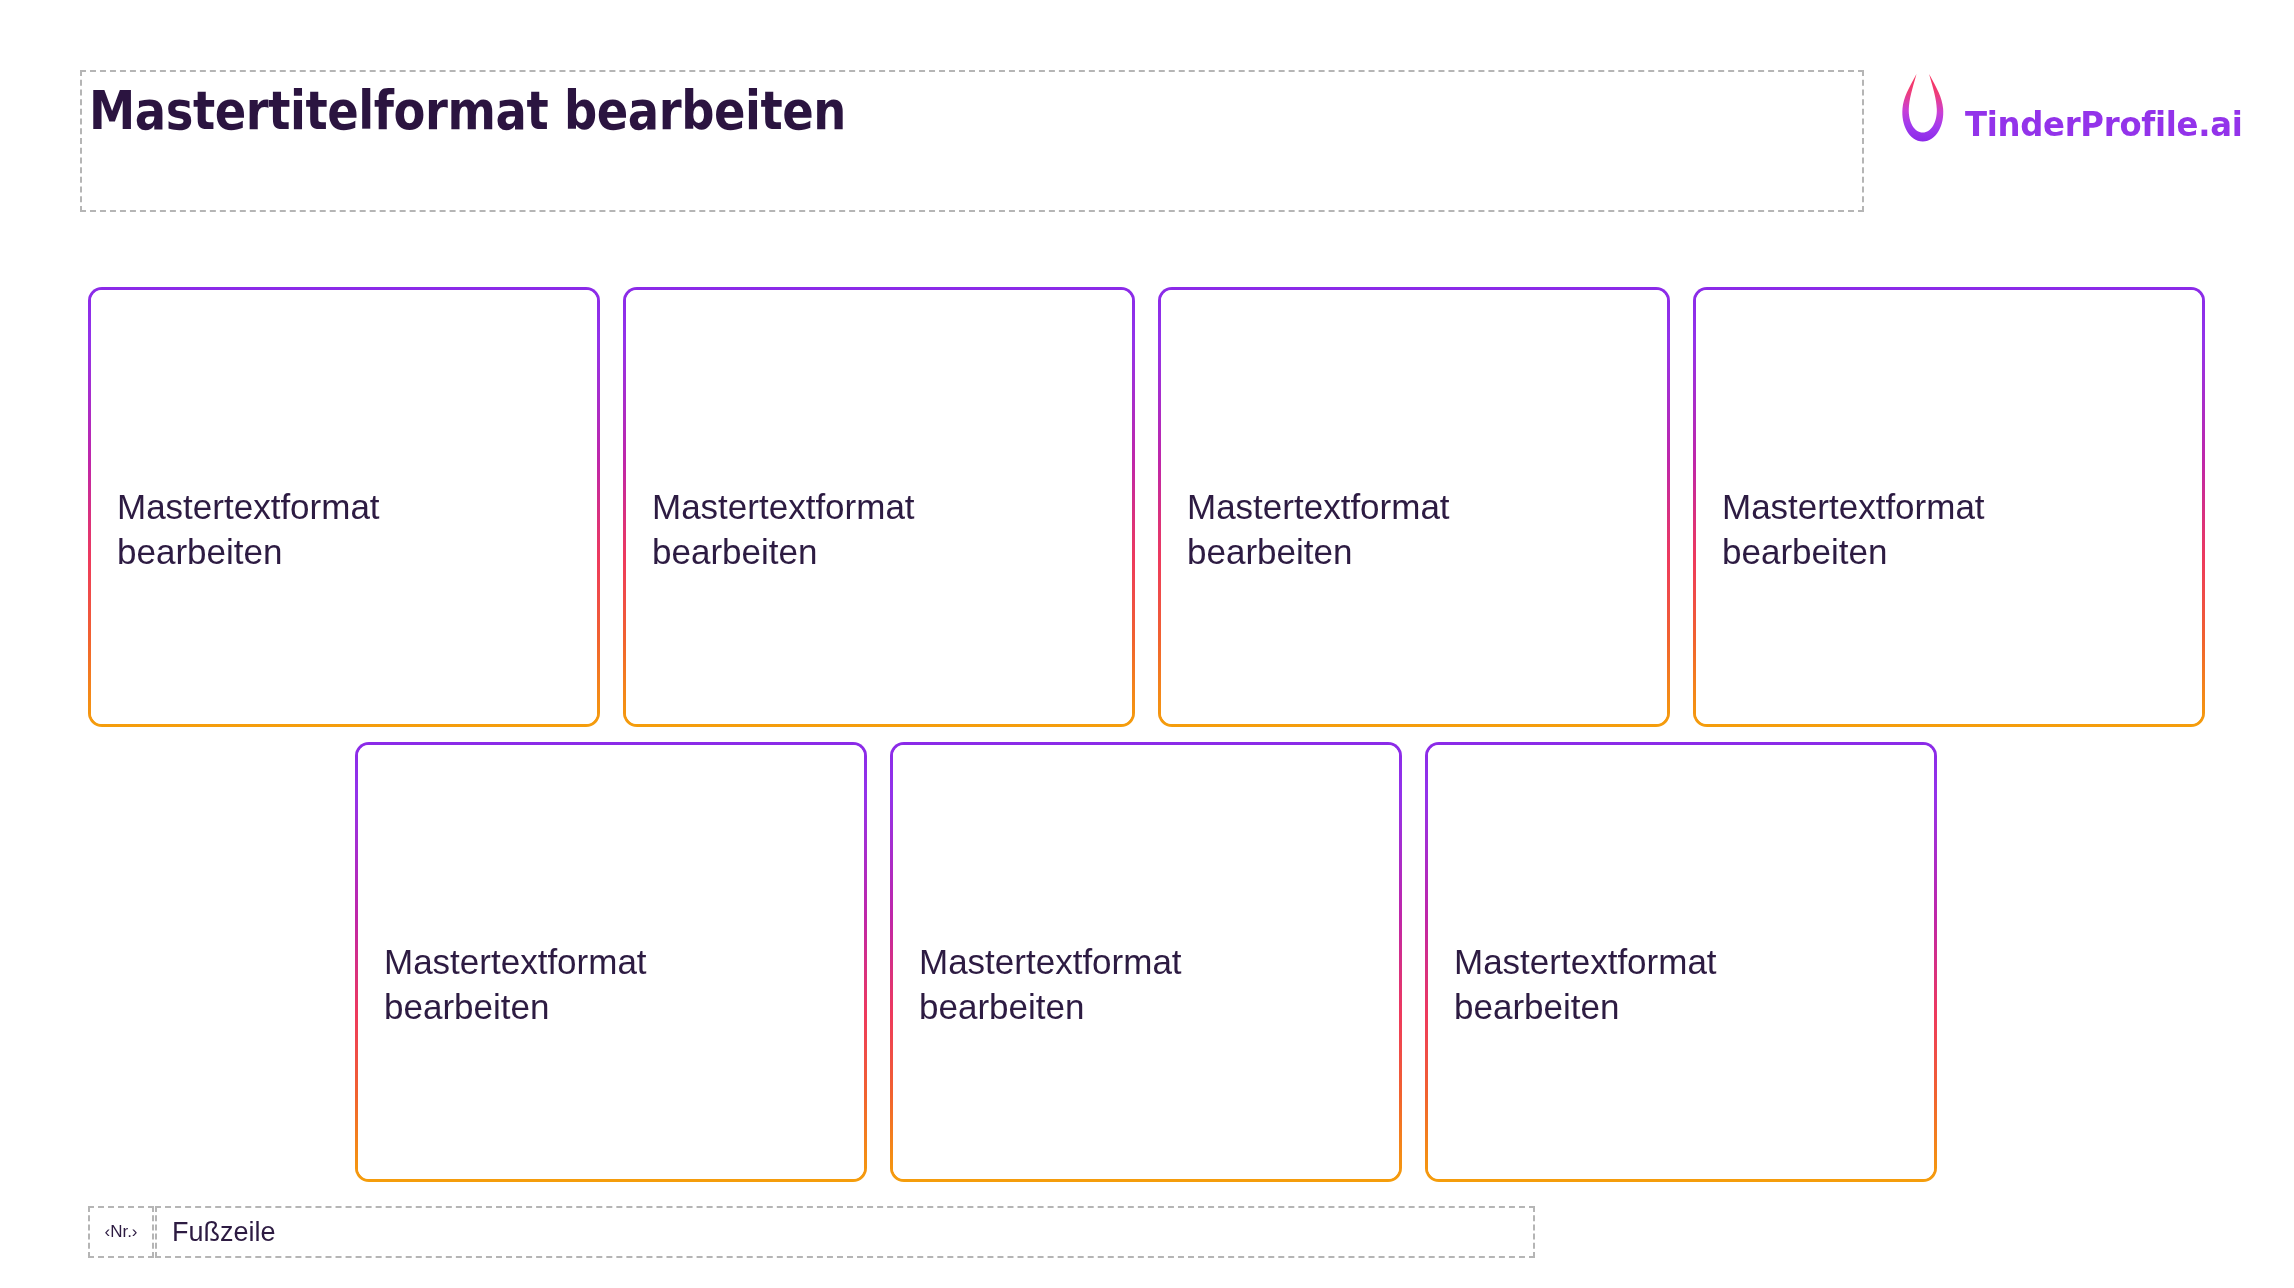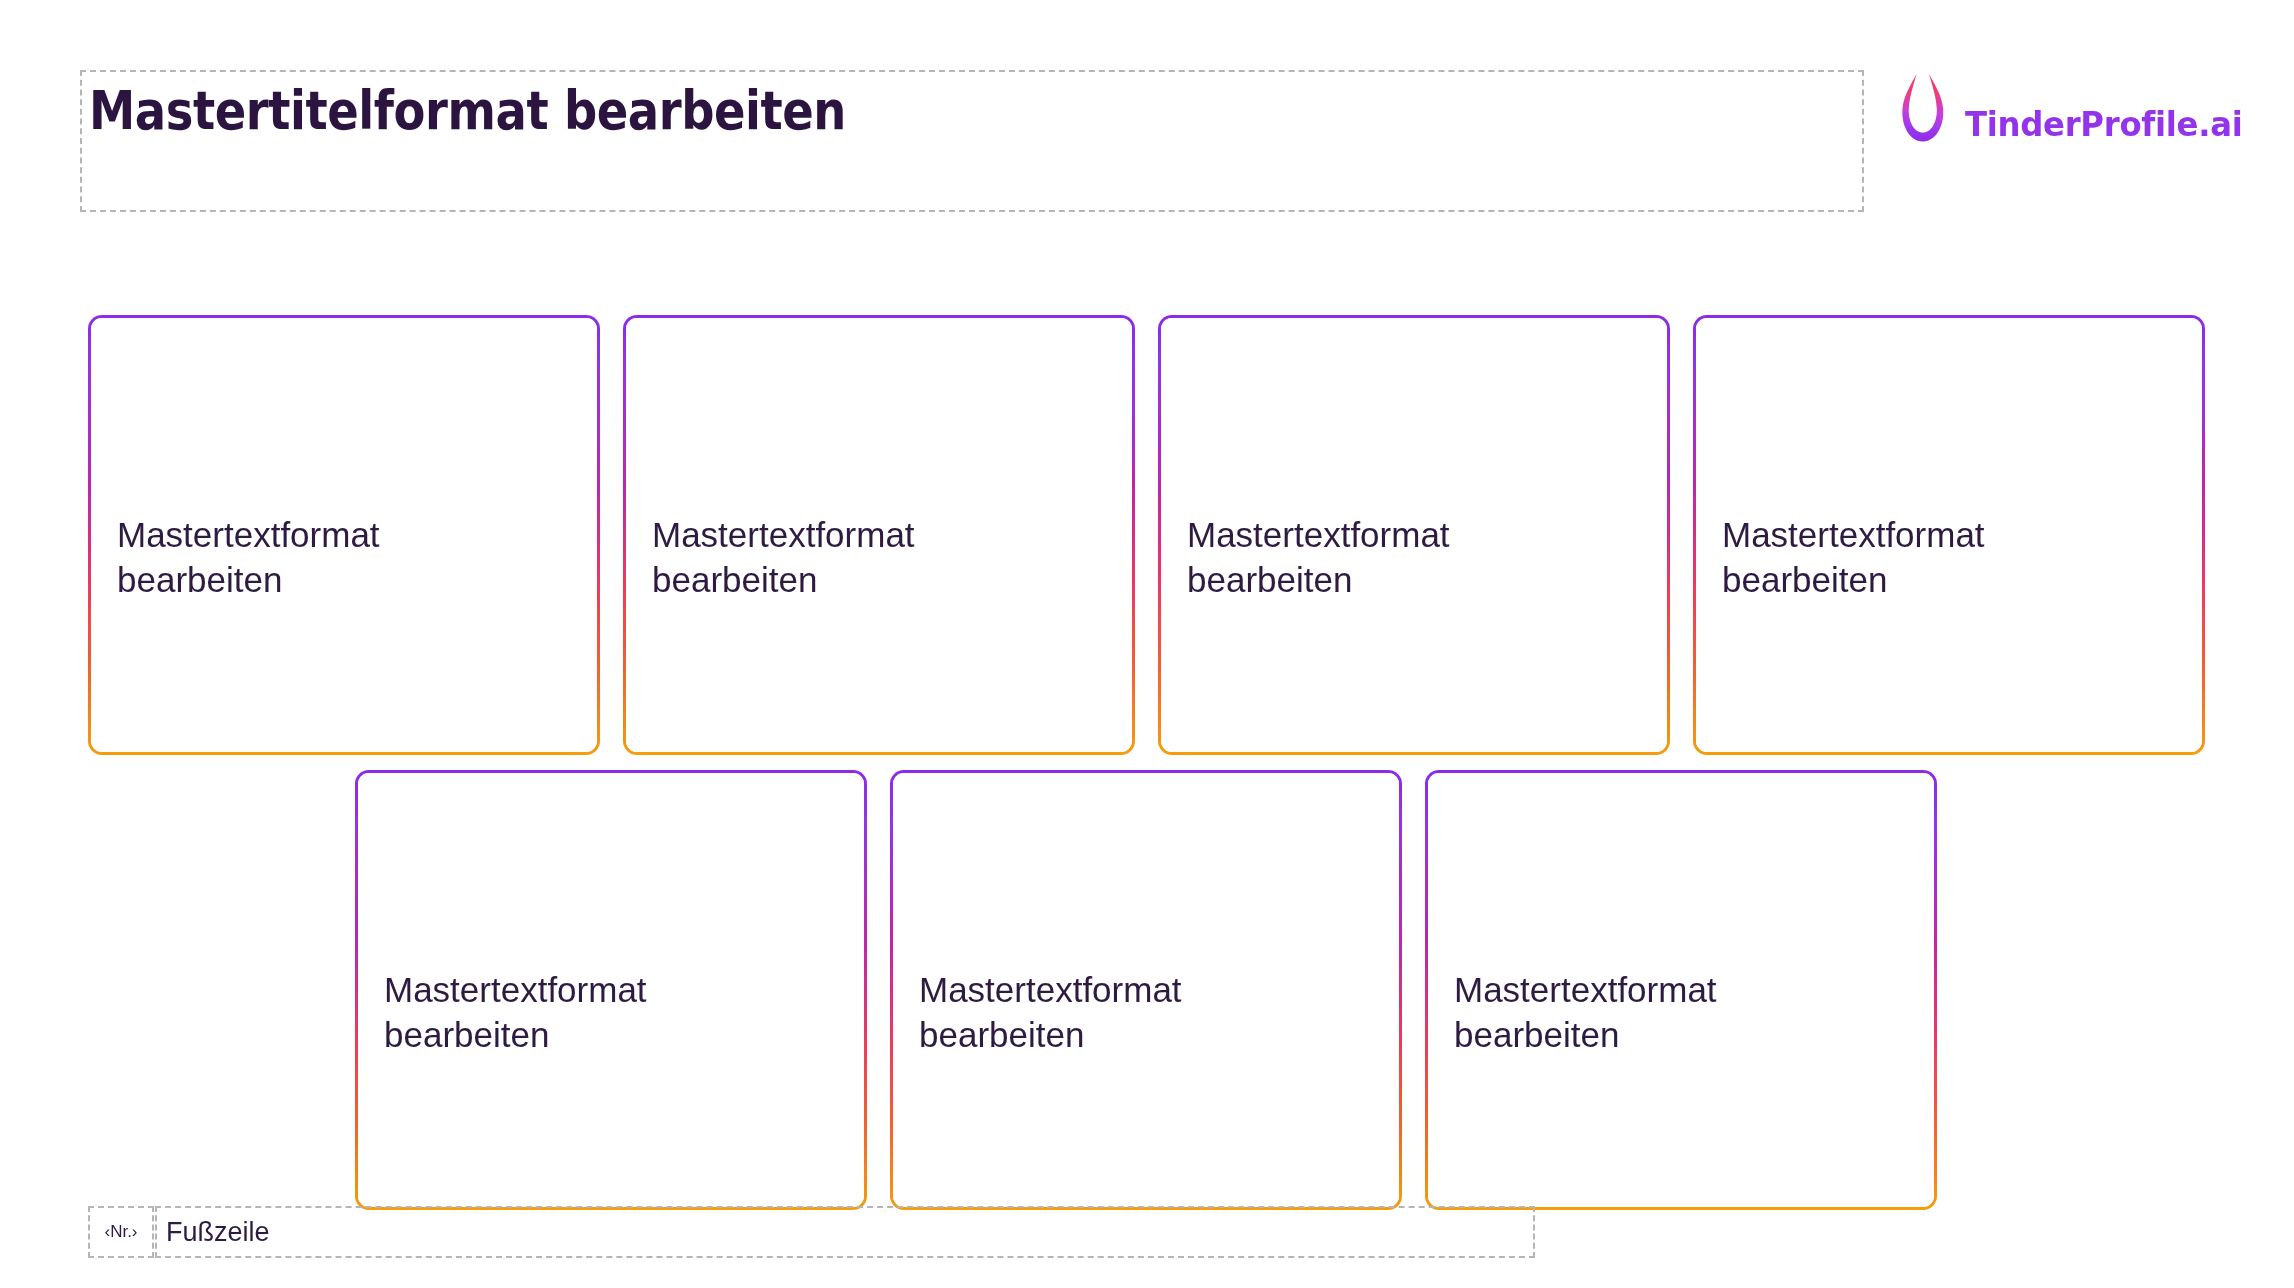--- a/index.html
+++ b/index.html
@@ -76,21 +76,20 @@
     background-image: linear-gradient(#fff, #fff),
                       linear-gradient(to bottom,
                         #8b2ae8 0%,
                         #9333ea 12%,
                         #c026a8 40%,
                         #ee3a5c 62%,
                         #f1622f 80%,
                         #f59e0b 100%);
     background-origin: border-box;
     background-clip: content-box, border-box;
-    margin-top: 28px;
   }
   .card-inner {
     width: 100%;
     height: 100%;
     position: relative;
     border-radius: 11px;
     background: #ffffff;
     overflow: hidden;
   }
   .card-text {
@@ -143,21 +142,21 @@
     width: 1380px;
     height: 52px;
     border: 2px dashed #b5b5b5;
     box-sizing: border-box;
     display: flex;
     align-items: center;
   }
   #footer-text {
     font-size: 27px;
     color: #2d1b42;
-    padding-left: 9px;
+    padding-left: 15px;
     white-space: nowrap;
   }
 </style>
 </head>
 <body>
 
 <div id="title-placeholder">
   <div id="slide-title">Mastertitelformat bearbeiten</div>
 </div>
 

